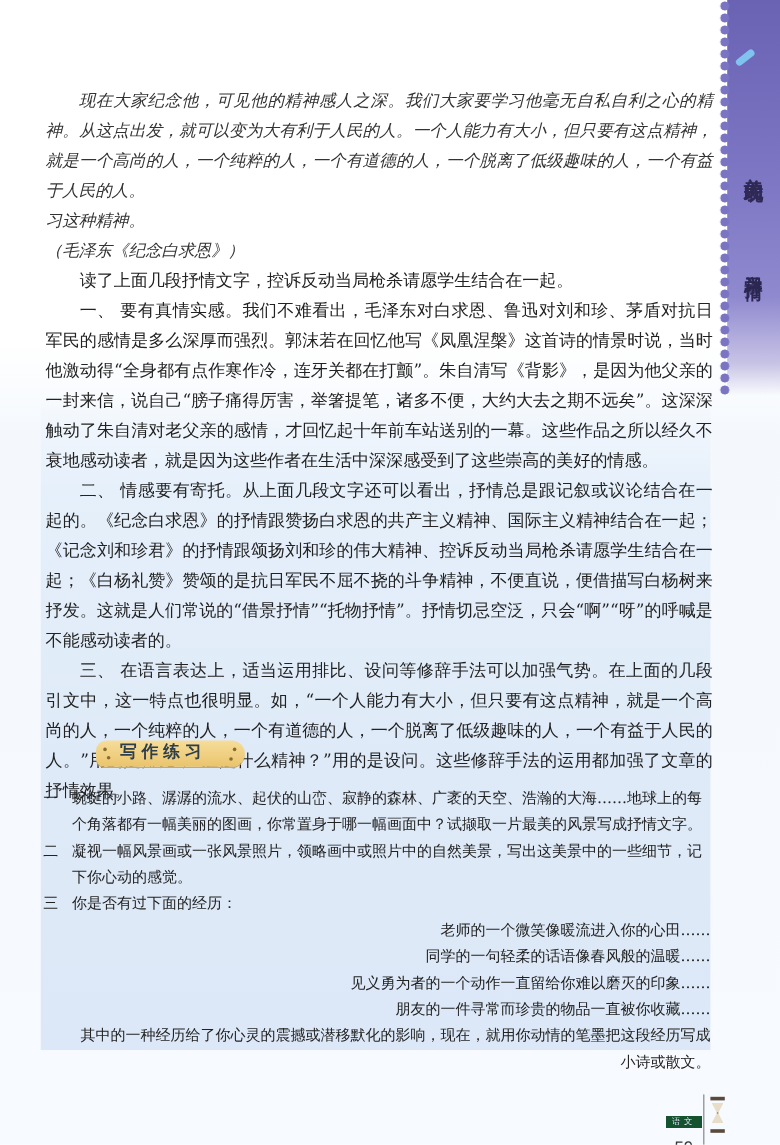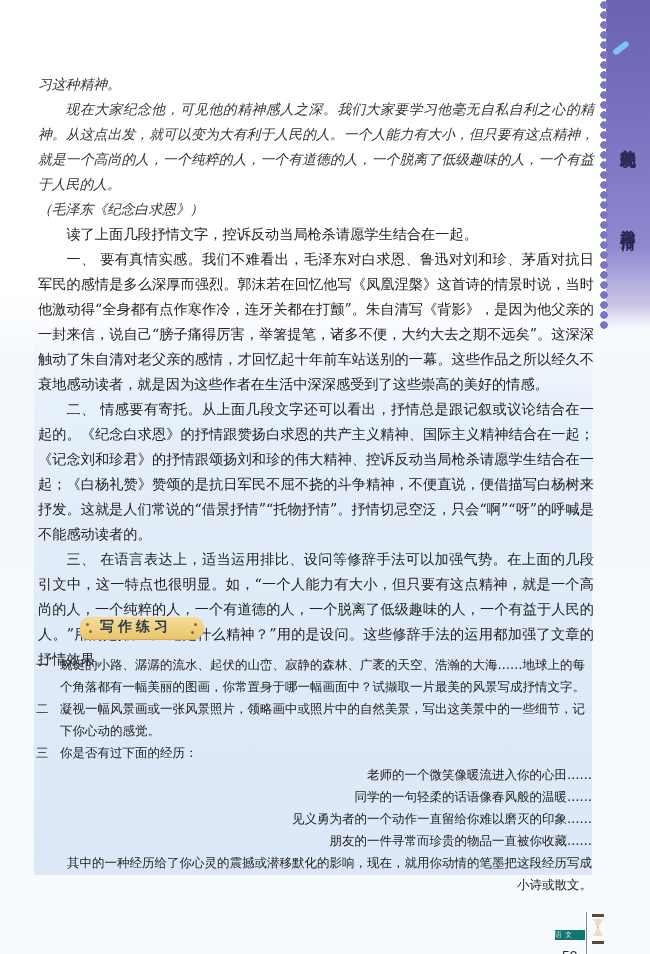--- a/index.html
+++ b/index.html
@@ -66,21 +66,21 @@
   .ex-item { display:flex; }
   .ex-num { width:24px; flex:none; }
   .ex-body { flex:1; }
   .ex-sub { padding-left:24px;text-align:right; }
   .page-num {
     position:absolute; left:562px; top:948px; font-family:"Liberation Sans",sans-serif;
     font-size:14px; color:#333;
   }
   .page-tag {
     position:absolute; left:555px; top:930px; width:30px; height:10px;
-    background:#0f766e; color:#e8e6ff; font-size:7px; line-height:10px; text-align:left;
+    background:#14532d; color:#e8e6ff; font-size:7px; line-height:10px; text-align:center;
     font-family:Liberation Serif, serif; letter-spacing:3px;
   }
   .page-rule { position:absolute; left:586px; top:912px; width:1px; height:42px; background:#888; }
   .hourglass {
     position:absolute; left:592px; top:914px; width:12px; height:24px;
     border-top:3px solid #5a4a3a; border-bottom:3px solid #5a4a3a;
   }
   .hourglass::before {
     content:""; position:absolute; left:1px; top:2px; width:10px; height:17px;
     background:linear-gradient(180deg,#e8ddc8 0 45%,#b89a6e 45% 55%,#e8ddc8 55%);
@@ -93,22 +93,22 @@
 <div class="page-bg"></div>
 <div class="blue-panel"></div>
 
 <div class="side-strip">
   <div class="side-feather"></div>
   <div class="side-title">美的发现</div>
   <div class="side-sub">学习抒情</div>
 </div>
 
 <div class="content">
+  <p class="quote indent">现在大家纪念他，可见他的精神感人之深。我们大家要学习他毫无自私自利之心的精神。从这点出发，就可以变为大有利于人民的人。一个人能力有大小，但只要有这点精神，就是一个高尚的人，一个纯粹的人，一个有道德的人，一个脱离了低级趣味的人，一个有益于人民的人。</p>
   <p class="quote">习这种精神。</p>
-  <p class="quote indent">现在大家纪念他，可见他的精神感人之深。我们大家要学习他毫无自私自利之心的精神。从这点出发，就可以变为大有利于人民的人。一个人能力有大小，但只要有这点精神，就是一个高尚的人，一个纯粹的人，一个有道德的人，一个脱离了低级趣味的人，一个有益于人民的人。</p>
   <p class="quote cite">（毛泽东《纪念白求恩》）</p>
   <p class="indent">读了上面几段抒情文字，控诉反动当局枪杀请愿学生结合在一起。</p>
   <p class="indent">一、 要有真情实感。我们不难看出，毛泽东对白求恩、鲁迅对刘和珍、茅盾对抗日军民的感情是多么深厚而强烈。郭沫若在回忆他写《凤凰涅槃》这首诗的情景时说，当时他激动得“全身都有点作寒作冷，连牙关都在打颤”。朱自清写《背影》，是因为他父亲的一封来信，说自己“膀子痛得厉害，举箸提笔，诸多不便，大约大去之期不远矣”。这深深触动了朱自清对老父亲的感情，才回忆起十年前车站送别的一幕。这些作品之所以经久不衰地感动读者，就是因为这些作者在生活中深深感受到了这些崇高的美好的情感。</p>
   <p class="indent">二、 情感要有寄托。从上面几段文字还可以看出，抒情总是跟记叙或议论结合在一起的。《纪念白求恩》的抒情跟赞扬白求恩的共产主义精神、国际主义精神结合在一起；《记念刘和珍君》的抒情跟颂扬刘和珍的伟大精神、控诉反动当局枪杀请愿学生结合在一起；《白杨礼赞》赞颂的是抗日军民不屈不挠的斗争精神，不便直说，便借描写白杨树来抒发。这就是人们常说的“借景抒情”“托物抒情”。抒情切忌空泛，只会“啊”“呀”的呼喊是不能感动读者的。</p>
   <p class="indent">三、 在语言表达上，适当运用排比、设问等修辞手法可以加强气势。在上面的几段引文中，这一特点也很明显。如，“一个人能力有大小，但只要有这点精神，就是一个高尚的人，一个纯粹的人，一个有道德的人，一个脱离了低级趣味的人，一个有益于人民的人。”用的是排比；“这是什么精神？”用的是设问。这些修辞手法的运用都加强了文章的抒情效果。</p>
 </div>
 
 <div class="section-badge">
   <i class="dot" style="left:6px;top:6px"></i>
     <i class="dot" style="left:9px;top:13px"></i>

